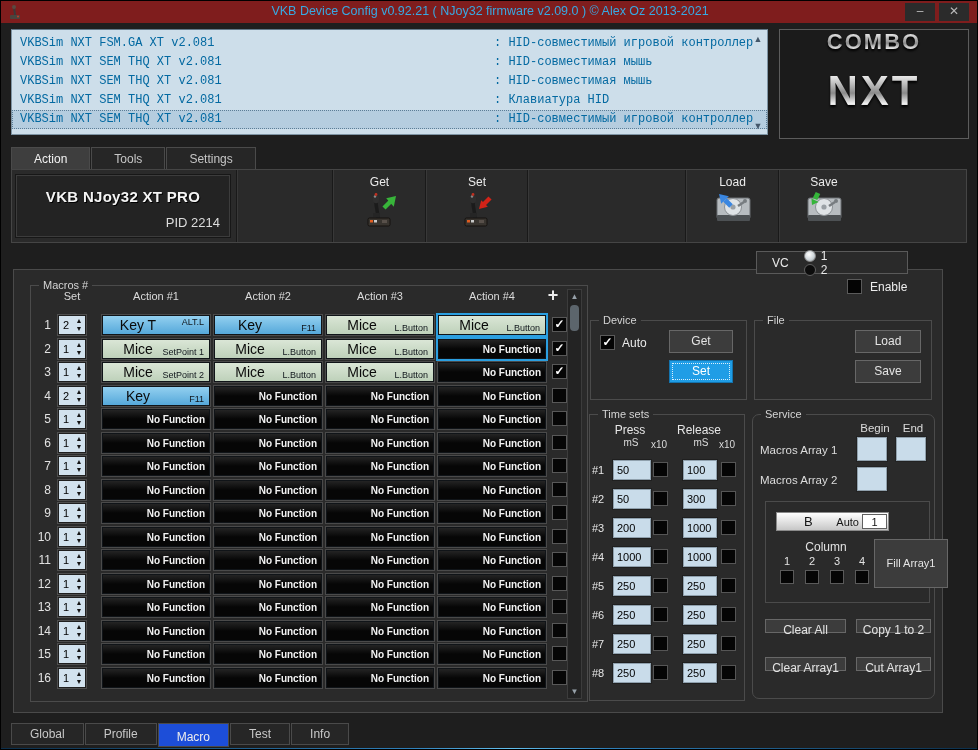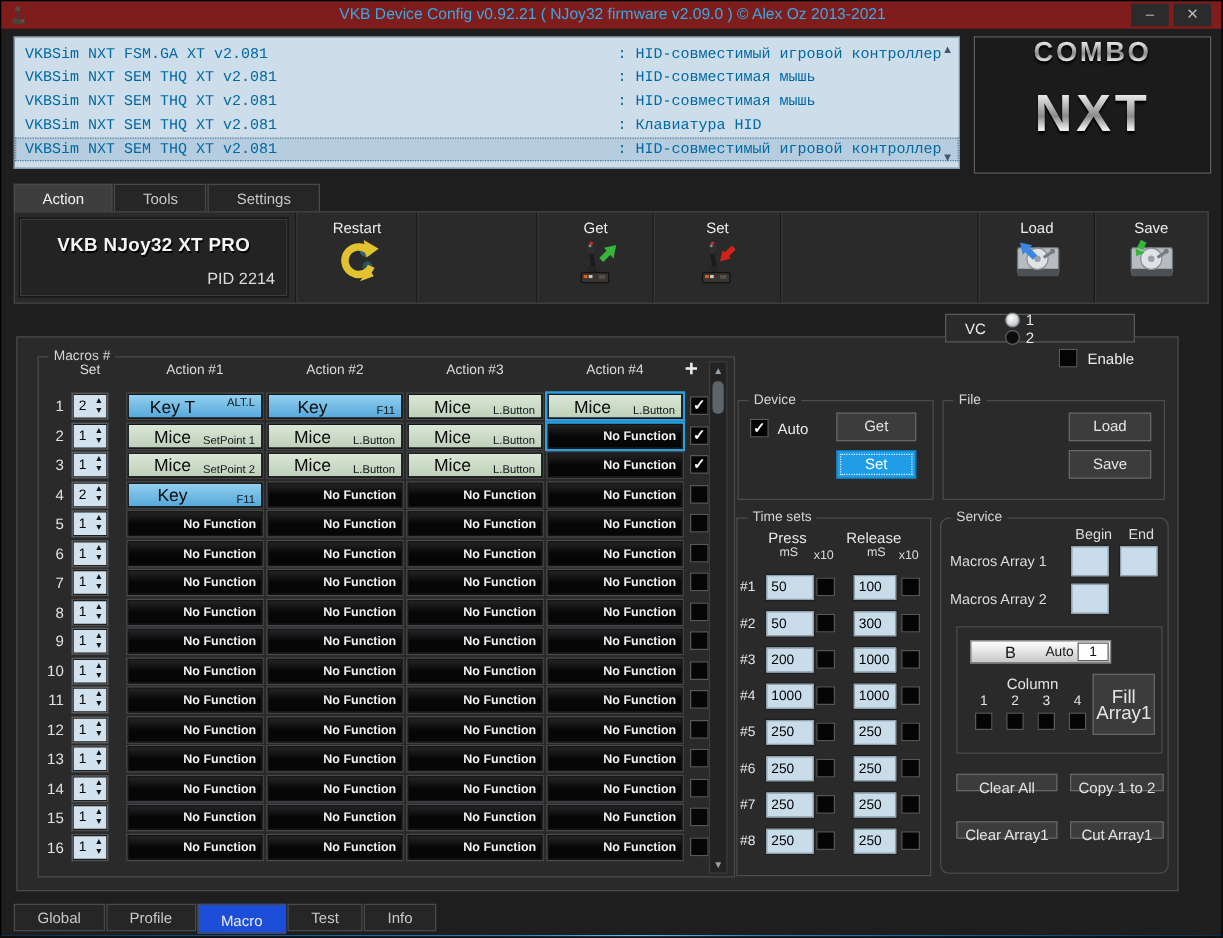--- a/index.html
+++ b/index.html
@@ -161,21 +161,21 @@
           background:linear-gradient(180deg,#ffffff,#c7c7c7); border:1px solid #8a8a8a; }
   #b-lbl { position:absolute; left:27px; top:1px; font-size:13px; color:#151515; }
   #auto-lbl2 { position:absolute; right:29px; top:3px; font-size:11px; color:#151515; }
   #auto-val { position:absolute; right:1px; top:1px; width:25px; height:15px; background:#fff;
               border:1px solid #5f5f5f; font-size:11px; text-align:center; line-height:14px; color:#111; }
   #col-lbl { position:absolute; left:28px; top:38px; width:64px; text-align:center; font-size:12px; color:#e2e2e2; }
   #column-numbers { position:absolute; left:14px; top:53px; display:flex; gap:11px; }
   .colnum { width:14px; text-align:center; font-size:11px; color:#e2e2e2; }
   #column-checkboxes { position:absolute; left:14px; top:68px; display:flex; gap:11px; }
   .colcb { width:14px; height:14px; background:#050505; border:1px solid #5a5a5a; }
-  #fill-btn { left:108px; top:37px; width:50px; height:49px; font-size:15px; line-height:13px;
+  #fill-btn { left:108px; top:37px; width:74px; height:49px; font-size:11px; line-height:13px;
               display:flex; align-items:center; justify-content:center; padding:6px; }
   .svc-btn { height:14px; line-height:20px; font-size:12px; }
   #clear-all  { left:12px;  top:204px; width:81px; }
   #copy-1to2  { left:103px; top:204px; width:75px; }
   #clear-arr1 { left:12px;  top:242px; width:81px; }
   #cut-arr1   { left:103px; top:242px; width:75px; }
 
   
   #bottom-tab-bar { position:absolute; left:10px; top:722px; display:flex; gap:1px; align-items:flex-start; }
   .btab { height:22px; line-height:21px; padding:0 18px; background:#262626; border:1px solid #4a4a4a;
@@ -237,32 +237,20 @@
       <div class="tab active">Action</div>
       <div class="tab">Tools</div>
       <div class="tab">Settings</div>
     </div>
 
   <div id="toolbar">
     <div class="tsec" style="width:225px">
       <div id="namebox">
         <div id="devname">VKB NJoy32 XT PRO</div>
         <div id="pid">PID 2214</div>
-      </div>
-    </div>
-    <div class="tsec" style="width:97px">
-      <div class="tlabel">Restart</div>
-      <div class="ticon">
-        <svg width="36" height="38" viewBox="0 0 36 38">
-          <circle cx="25" cy="10" r="5.5" fill="#35626e"></circle>
-          <circle cx="26" cy="23" r="4" fill="#2c525c"></circle>
-          <path d="M27 11 A 11 11 0 1 0 29 23" fill="none" stroke="#e2c22f" stroke-width="6"></path>
-          <polygon points="23,2 35,9 25,16" fill="#e2c22f"></polygon>
-          <polygon points="31,31 20,35 27,24" fill="#e2c22f"></polygon>
-        </svg>
       </div>
     </div>
     <div class="tsec" style="width:96px"></div>
     <div class="tsec" style="width:93px">
       <div class="tlabel">Get</div>
       <div class="ticon">
         <svg width="40" height="40" viewBox="0 0 40 40">
           <line x1="24" y1="18" x2="31" y2="11" stroke="#38b43a" stroke-width="4.5"></line>
           <polygon points="36,6 33.8,16.8 26.2,8.2" fill="#38b43a"></polygon>
           <rect x="8" y="28" width="22" height="8" rx="1.5" fill="#38342f" stroke="#14110e"></rect>

